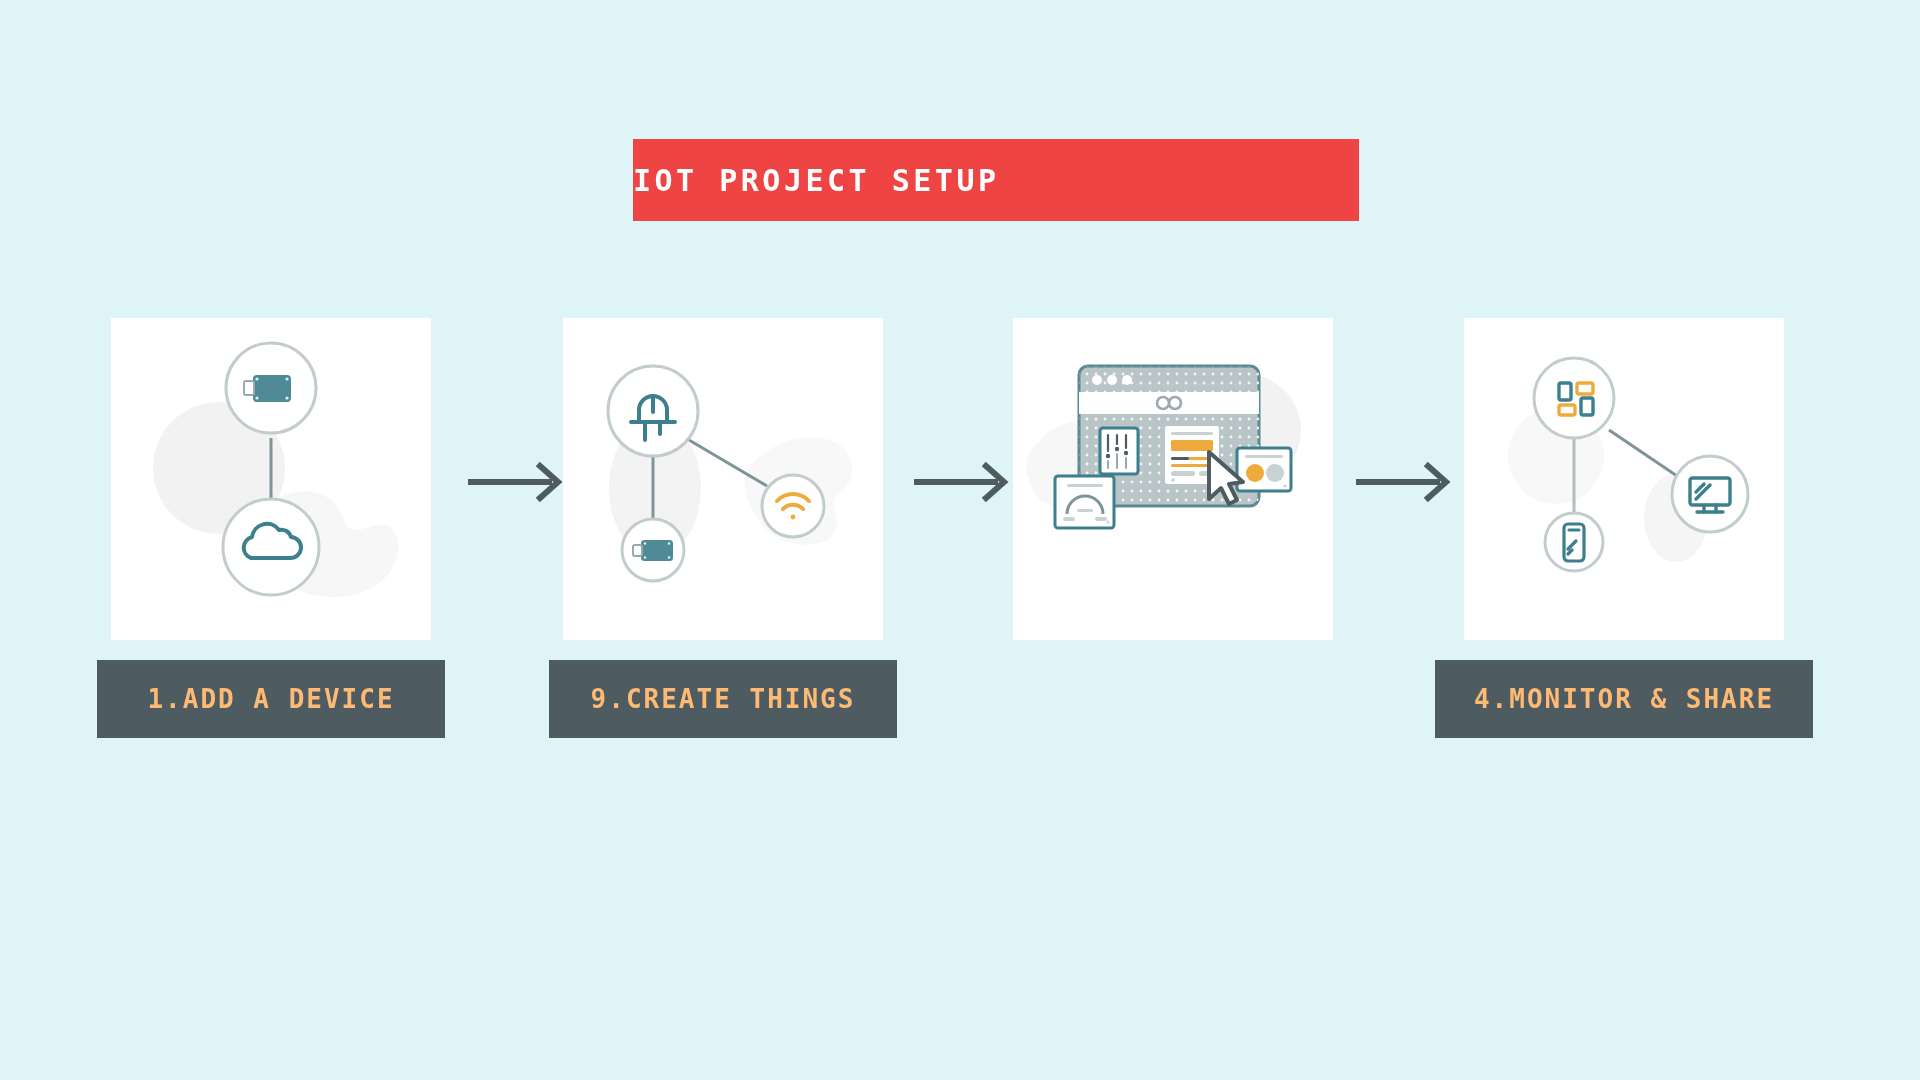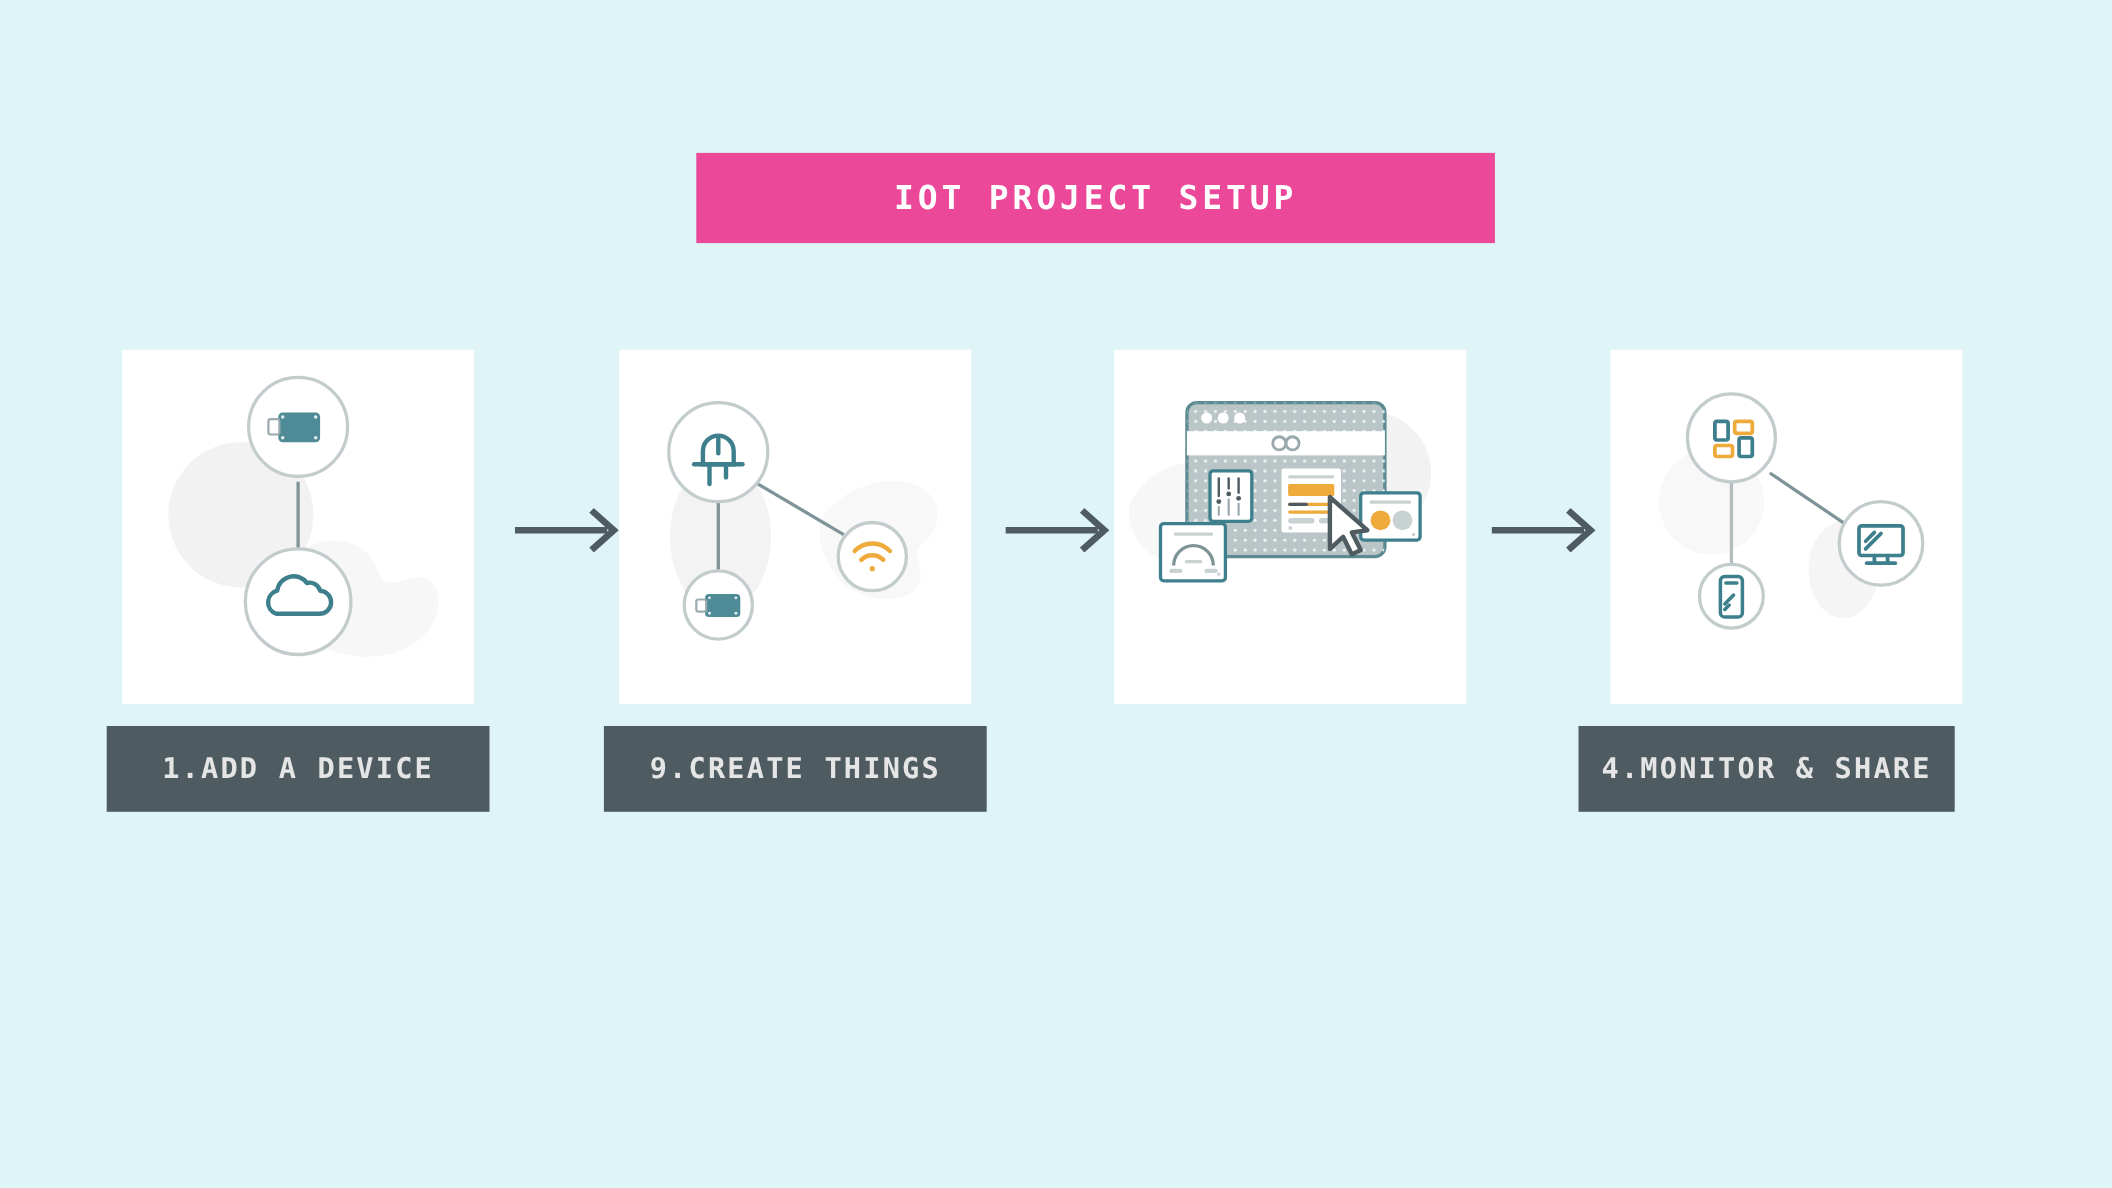--- a/index.html
+++ b/index.html
@@ -20,24 +20,24 @@
     height: 1080px;
   }
 
   
   .title-bar {
     position: absolute;
     left: 633px;
     top: 139px;
     width: 726px;
     height: 82px;
-    background: #ec4899;
+    background: #ef4444;
     display: flex;
     align-items: center;
-    justify-content: center;
+    justify-content: flex-start;
   }
   .title-bar .title-text {
     color: #ffffff;
     font-size: 30px;
     letter-spacing: 3.5px;
     font-weight: 700;
     white-space: nowrap;
   }
 
   
@@ -63,41 +63,41 @@
   }
   .step-label {
     margin-top: 20px;
     height: 78px;
     background: #4e5c62;
     display: flex;
     align-items: center;
     justify-content: center;
   }
   .step-label .label-text {
-    color: #e5e5e5;
+    color: #fdba74;
     font-size: 26px;
     letter-spacing: 2px;
     font-weight: 700;
     white-space: nowrap;
   }
 
   .step-1 { left: 97px; }
   .step-2 { left: 549px; }
   .step-3 { left: 999px; }
   .step-4 { left: 1450px; }
 
   .step-1 .step-card { width: 320px; }
   .step-2 .step-card { width: 320px; }
   .step-3 .step-card { width: 320px; }
   .step-4 .step-card { width: 320px; }
 
   .step-1 .step-label { width: 348px; }
   .step-2 .step-label { width: 348px; }
   .step-3 .step-label { width: 415px; margin-left: -33px; }
-  .step-4 .step-label { width: 342px; margin-left: -15px; }
+  .step-4 .step-label { width: 378px; margin-left: -15px; }
 
   
   .arrow {
     position: absolute;
     top: 462px;
     width: 96px;
     height: 40px;
   }
   .arrow-1 { left: 468px; }
   .arrow-2 { left: 914px; }

